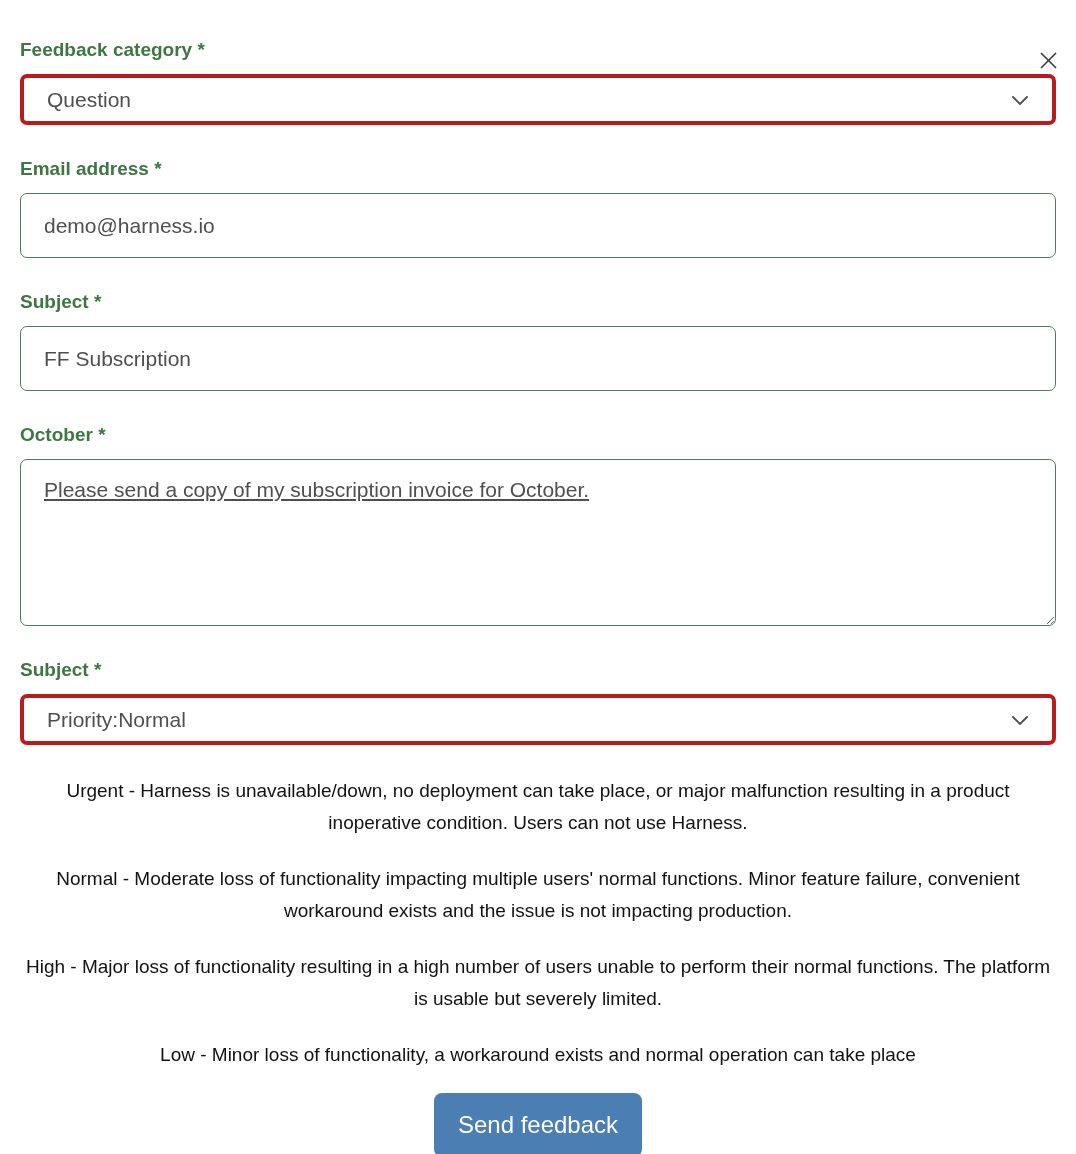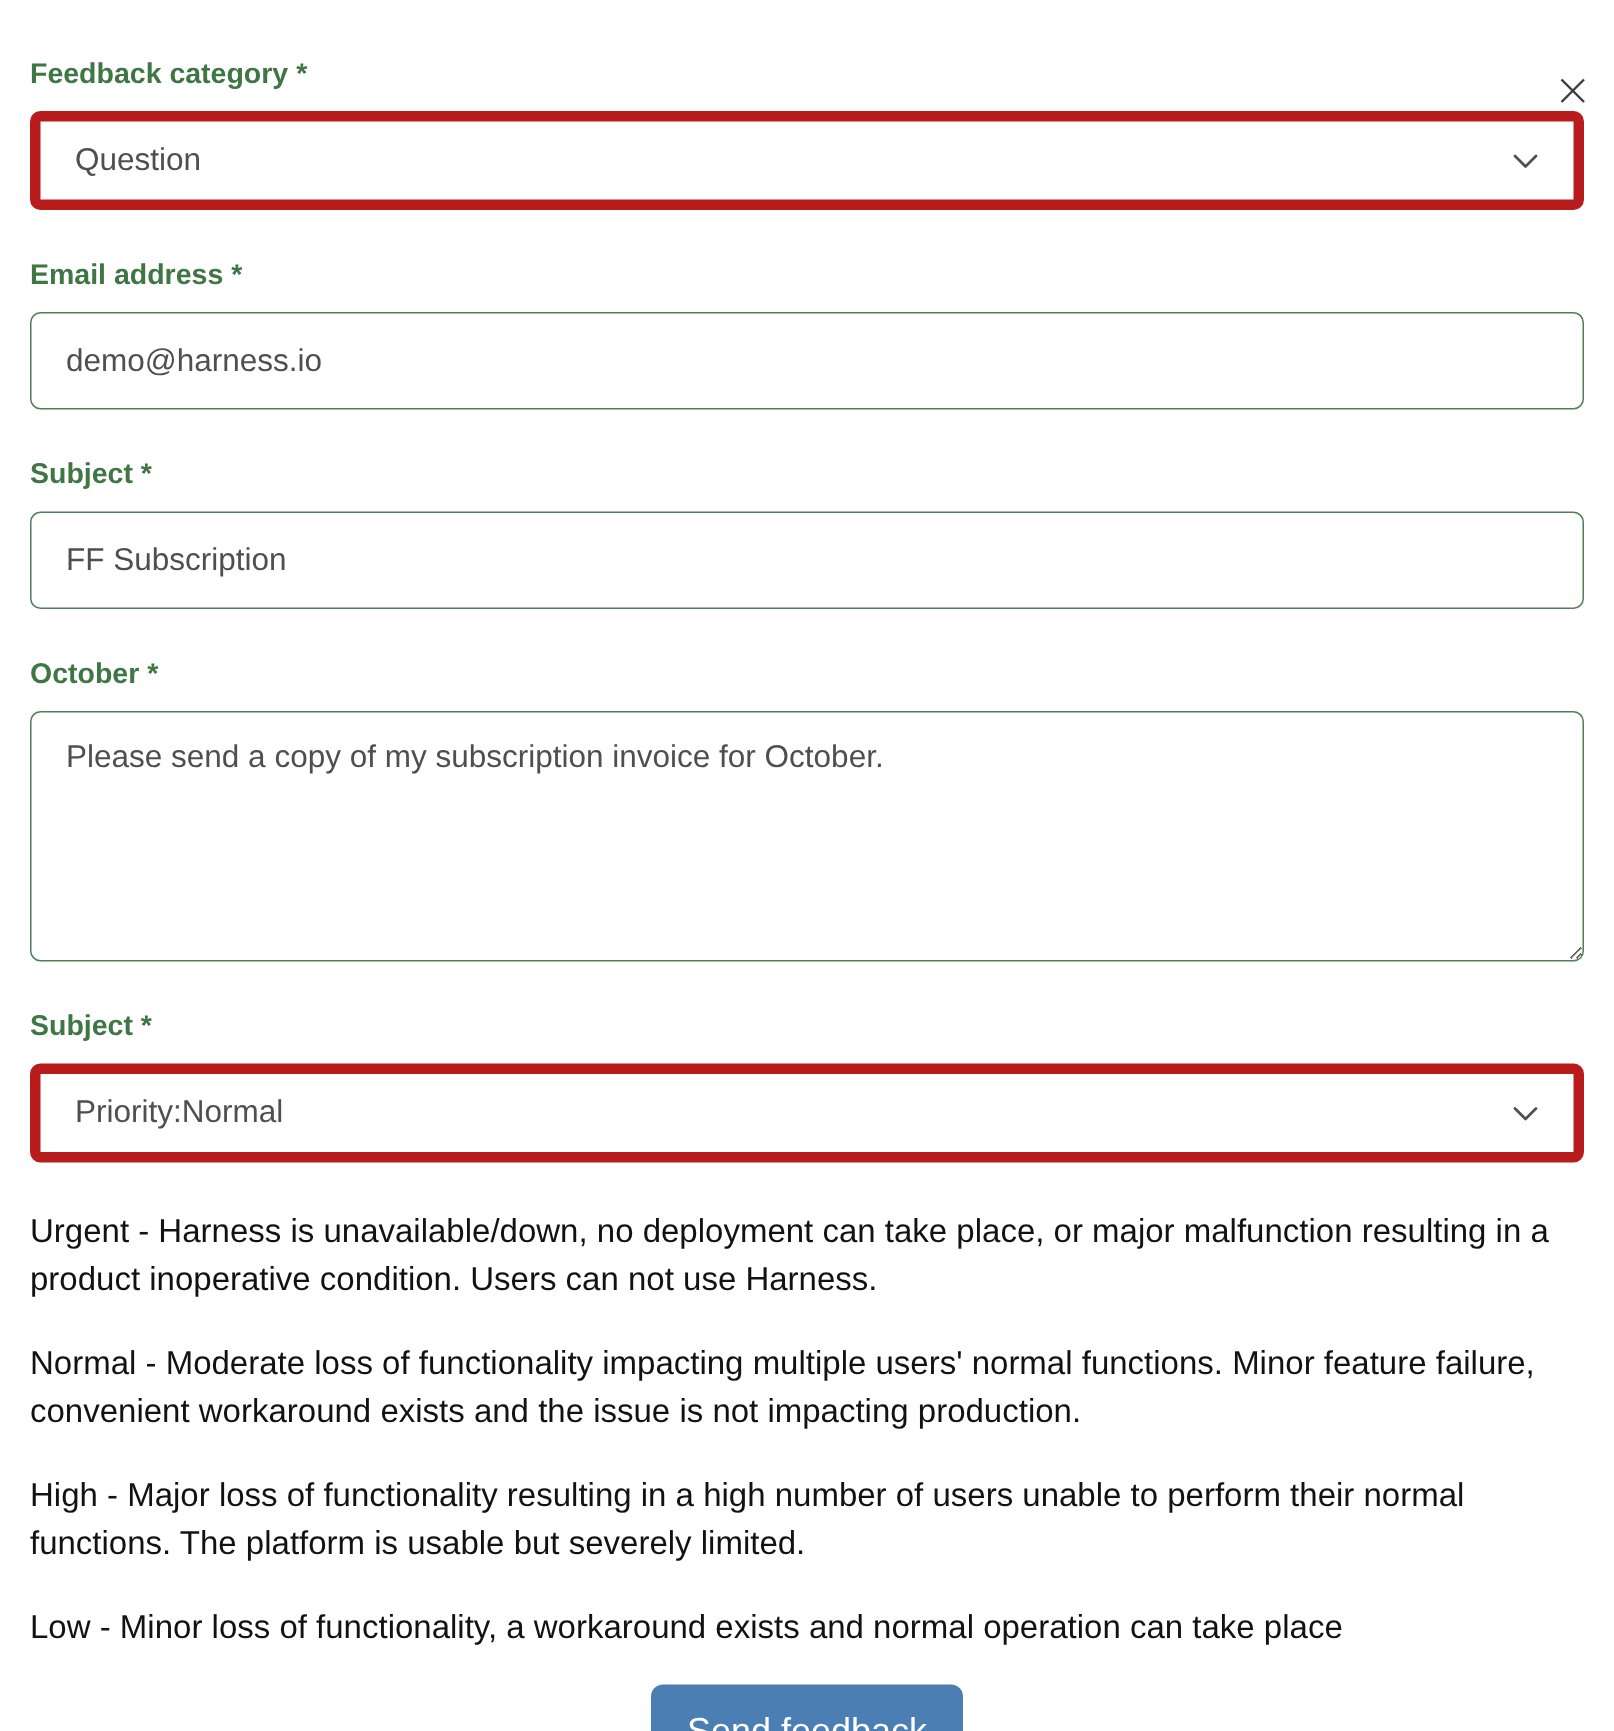--- a/index.html
+++ b/index.html
@@ -37,22 +37,22 @@
     font-size: 19px;
     line-height: 24px;
     font-weight: 700;
     color: #3e7644;
   }
   .field-label.first { margin-top: 38px; }
   .req { color: #3e7644; font-weight: 700; }
   .select-box {
     position: relative;
     width: 100%;
-    height: 66px;
-    border: 7px solid #b91c1c;
+    height: 51px;
+    border: 4px solid #b91c1c;
     border-radius: 7px;
     background: #ffffff;
     display: flex;
     align-items: center;
     padding: 0 48px 0 23px;
     cursor: pointer;
   }
   .select-box .value {
     font-size: 21px;
     color: #4f4f4f;
@@ -89,26 +89,28 @@
     border: 1px solid #4f7f54;
     border-radius: 7px;
     background: #ffffff;
     padding: 15px 23px;
     font-family: "Liberation Sans", "DejaVu Sans", sans-serif;
     font-size: 21px;
     line-height: 30px;
     color: #4f4f4f;
     outline: none;
     resize: both;
+    text-decoration: underline;
   }
   .desc {
     margin-top: 24px;
-    font-size: 22px;
+    font-size: 19px;
     line-height: 32px;
     color: #121212;
+    text-align: center;
   }
   .desc.first { margin-top: 30px; }
   .submit-row {
     margin-top: 22px;
     text-align: center;
   }
   .submit-btn {
     display: inline-block;
     background: #4b7eb3;
     color: #ffffff;

